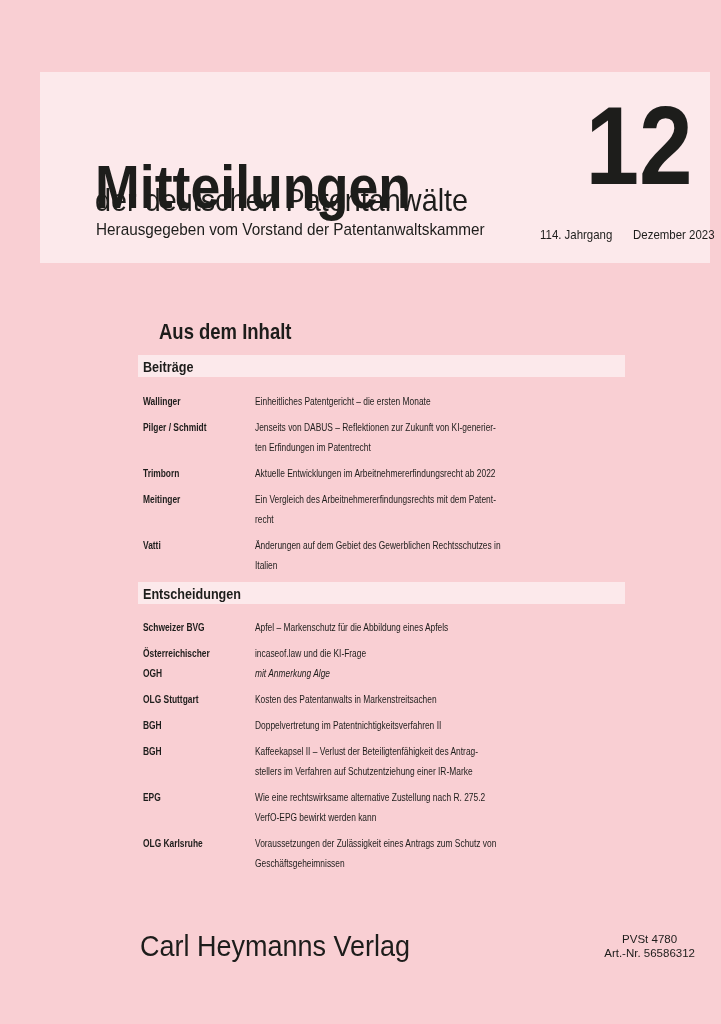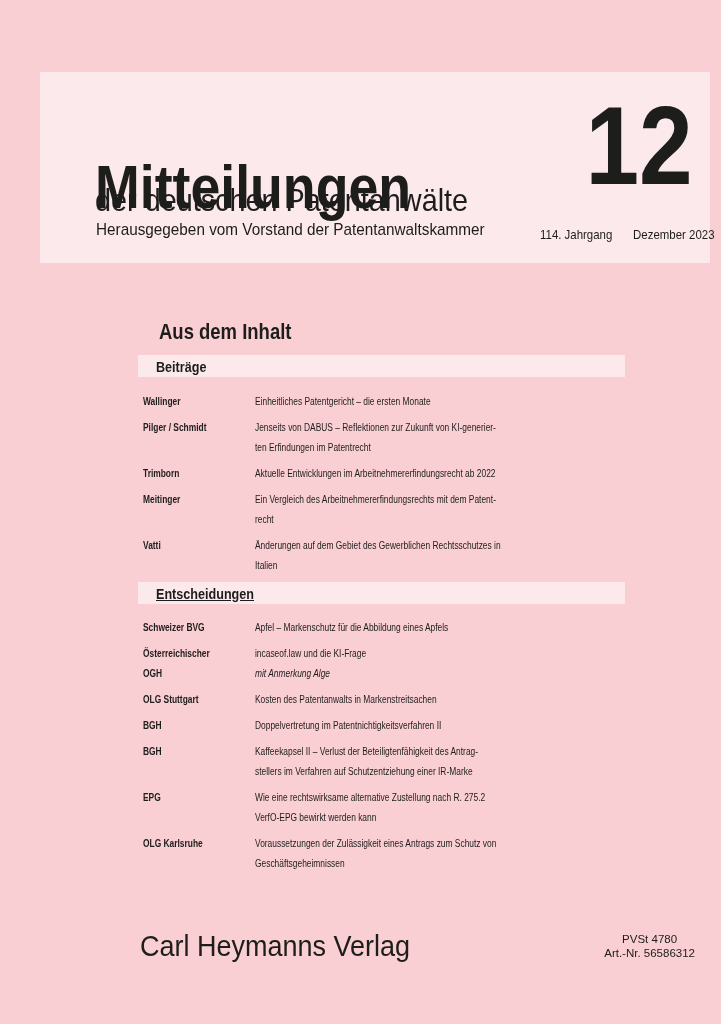--- a/index.html
+++ b/index.html
@@ -48,25 +48,25 @@
 
   
   #contents { position:absolute; left:143px; top:322px; width:482px; }
   .contents-heading {
     font-size:22px; font-weight:bold; line-height:20px;
     margin:0 0 13px 16px;
   }
   .cx { display:inline-block; transform:scaleX(.84); transform-origin:0 50%; white-space:pre; }
   .strip {
     background:#fce9eb; height:22px;
-    margin:0 0 15px -5px; padding-left:18px;
+    margin:0 0 15px -5px; padding-left:5px;
     display:flex; align-items:center;
     font-weight:bold; font-size:15px;
   }
-  .strip.second { margin-top:2px; margin-bottom:14px;text-decoration:underline; }
+  .strip.second { margin-top:2px; margin-bottom:14px; }
   .row { display:flex; margin-bottom:6px; font-size:10px; line-height:20px; }
   .row .label { width:112px; flex:none; font-weight:bold; }
   .row .desc  { flex:1; }
   .row .cx { vertical-align:top; }
   .note { display:block; font-style:italic; }
   .note:empty { display:none; }
 
   
   .publisher {
     position:absolute; left:140px; top:929px;

